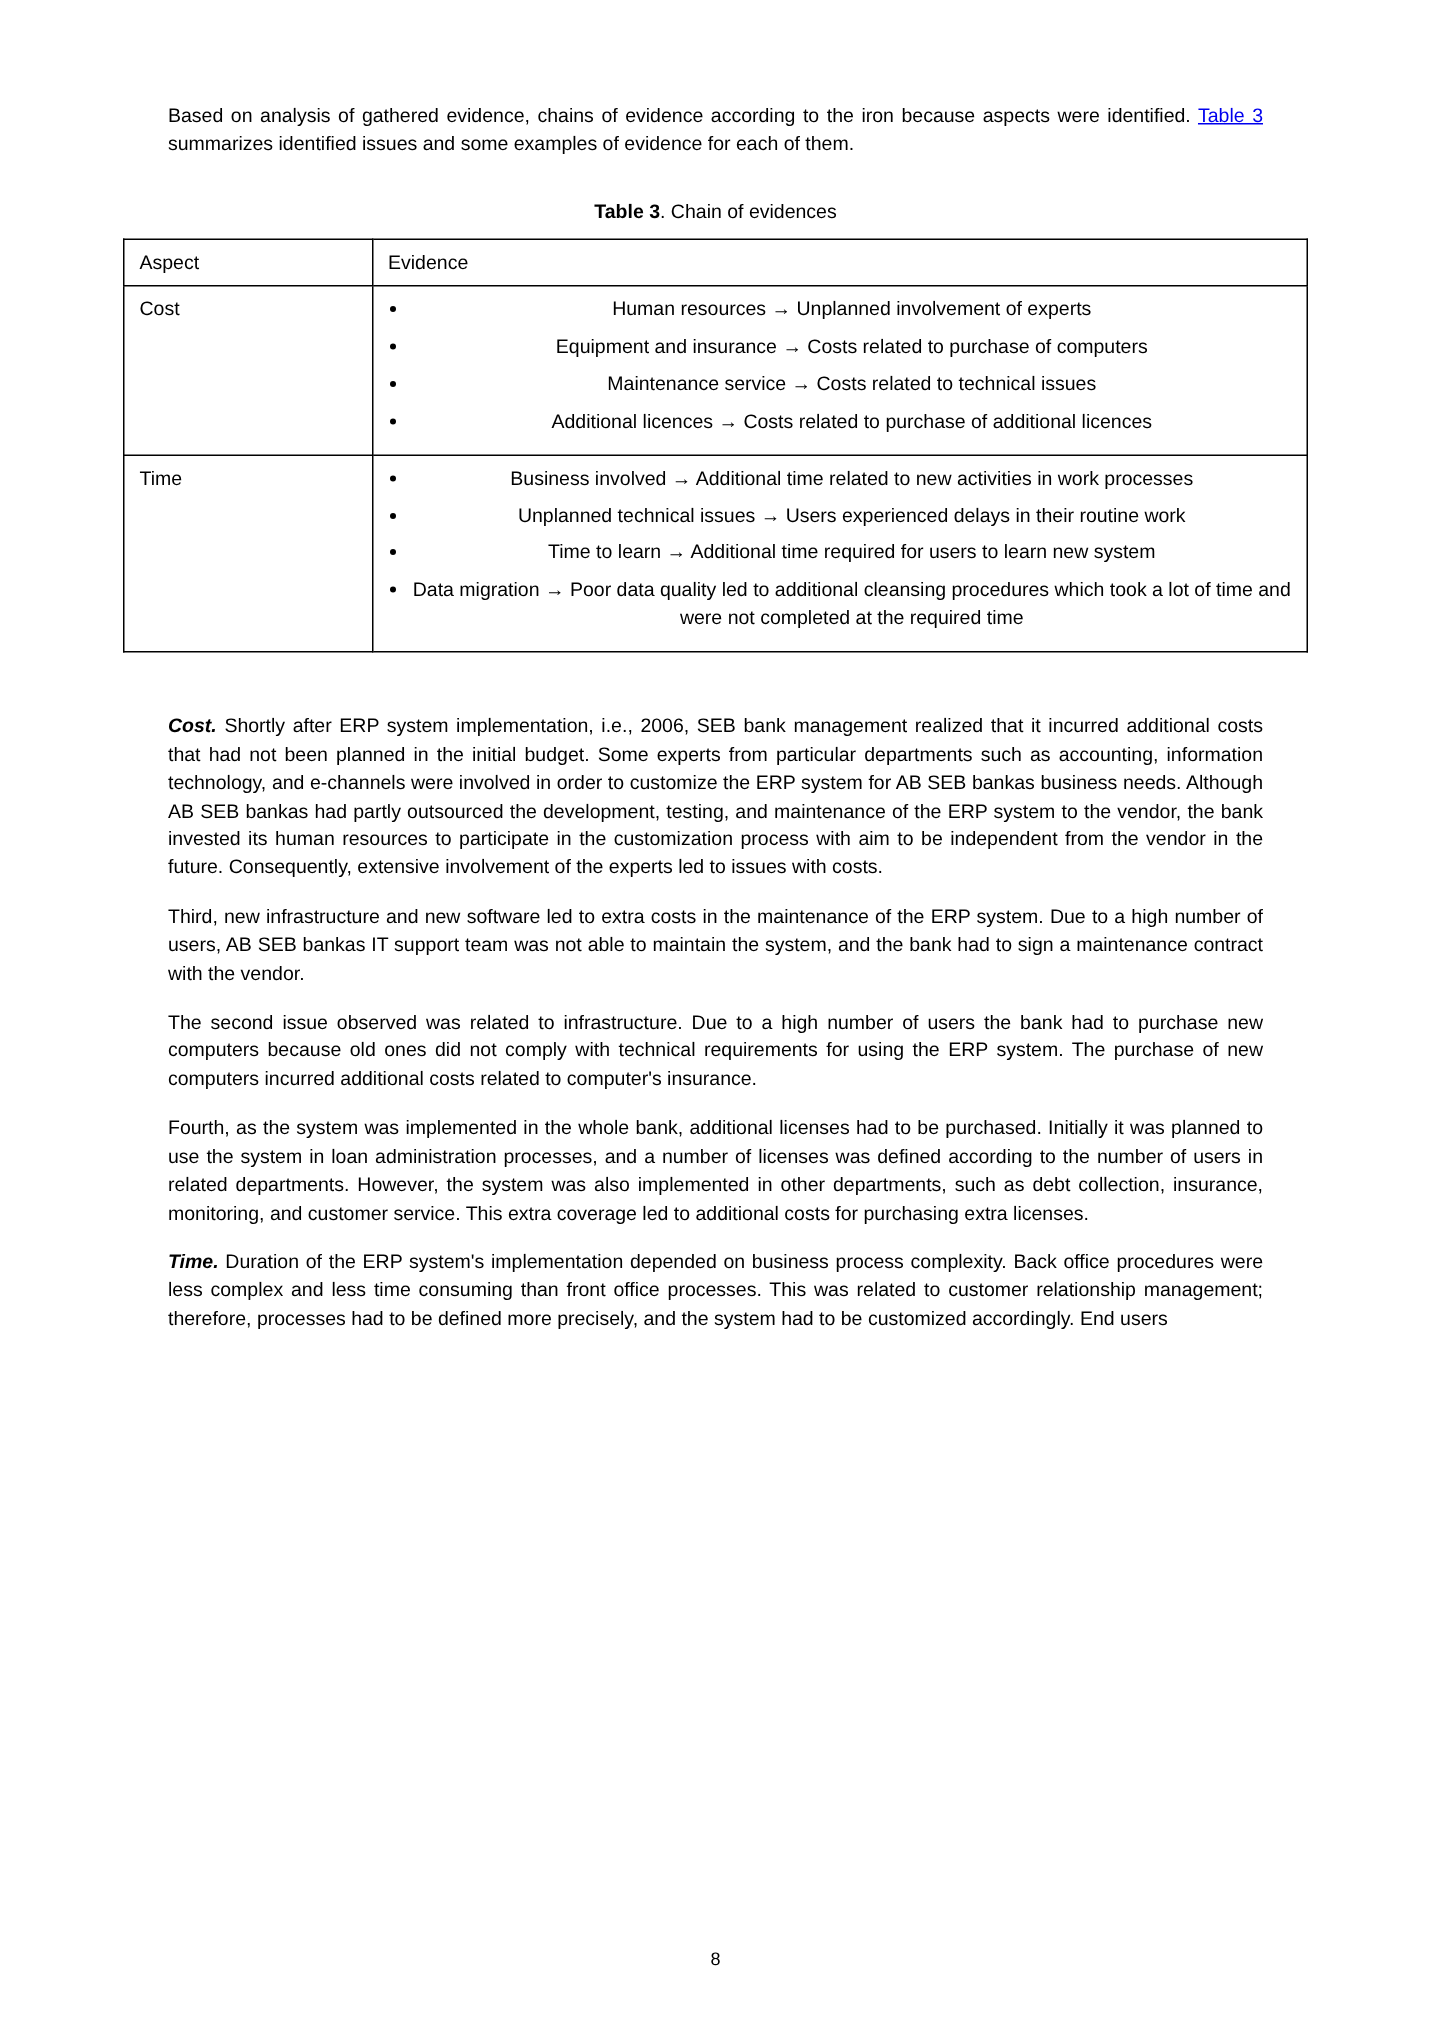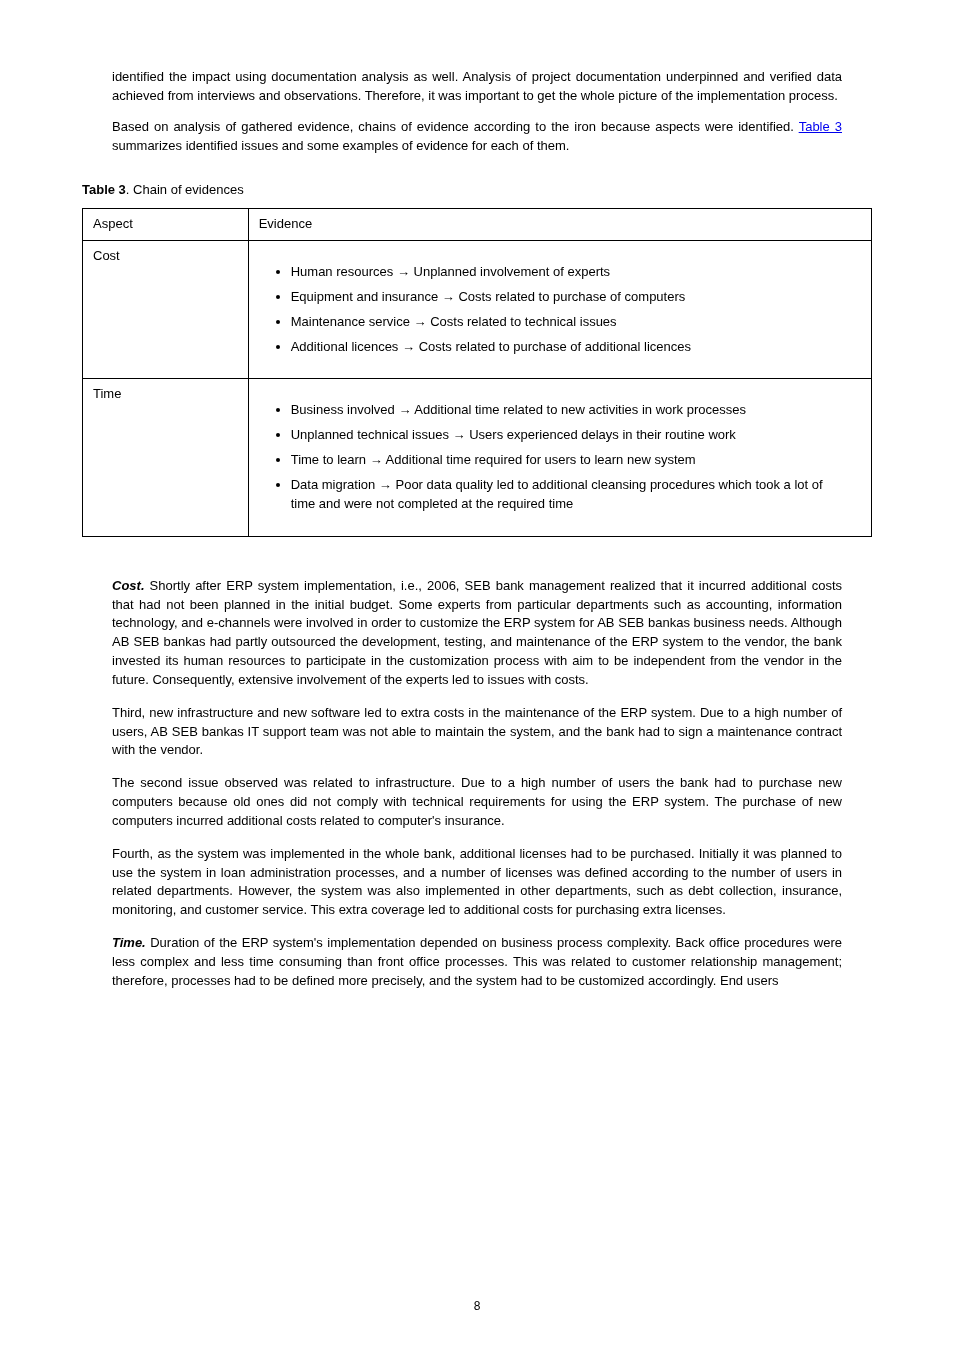--- a/index.html
+++ b/index.html
@@ -17,57 +17,56 @@
     min-height: 1351px;
     padding: 68px 82px 40px 82px;
     position: relative;
   }
   .intro {
     margin-bottom: 26px;
     text-align: justify;
     padding: 0 30px;
   }
   .intro p { margin: 0 0 12px 0; }
-  .table-title { text-align: left; margin-bottom: 8px; }
+  .table-title { text-align: center; margin-bottom: 8px; }
   table.chain {
     width: 100%;
     border-collapse: collapse;
     margin-bottom: 18px;
   }
   table.chain th, table.chain td {
     border: 1px solid #000;
     padding: 6px 10px;
     vertical-align: top;
     text-align: left;
     font-weight: normal;
   }
   table.chain th { text-align: left; }
   .col-aspect { width: 21%; }
-  ul.bullets { margin: 16px; padding-left: 16px; }
+  ul.bullets { margin: 0; padding-left: 16px; text-align: center; }
   ul.bullets li { margin-bottom: 6px; }
   .arrow { font-family: 'Segoe UI Symbol', Arial, sans-serif; }
   .aspect-label { font-weight: normal; }
   .body-text { padding: 0 30px; text-align: justify; margin-top: 40px; }
   .body-text p { margin: 0 0  14px 0; }
   .footer {
     position: absolute;
     bottom: 36px;
     width: 100%;
     left: 0;
     text-align: center;
     font-size: 12px;
   }
 </style>
 </head>
 <body>
 
 <div class="page">
 
   <div class="intro">
-    <p>identified the impact using documentation analysis as well. Analysis of project documentation underpinned and verified data achieved from interviews and observations. Therefore, it was important to get the whole picture of the implementation process.</p>
     <p>
       <span>Based on analysis of gathered evidence, chains of evidence according to the iron because aspects were identified. </span><a href="#">Table 3</a><span> summarizes identified issues and some examples of evidence for each of them.</span>
     </p>
   </div>
 
   <div class="table-title">
     <strong>Table 3</strong><span>. Chain of evidences</span>
   </div>
 
   <table class="chain">

